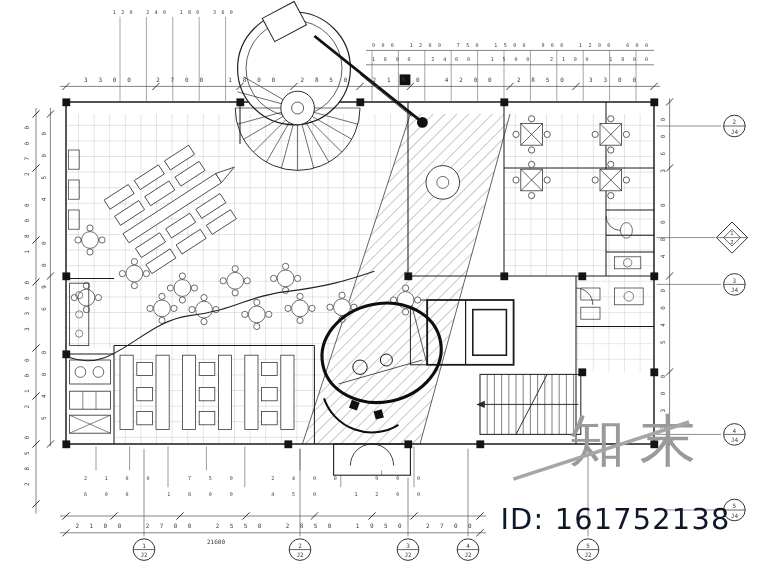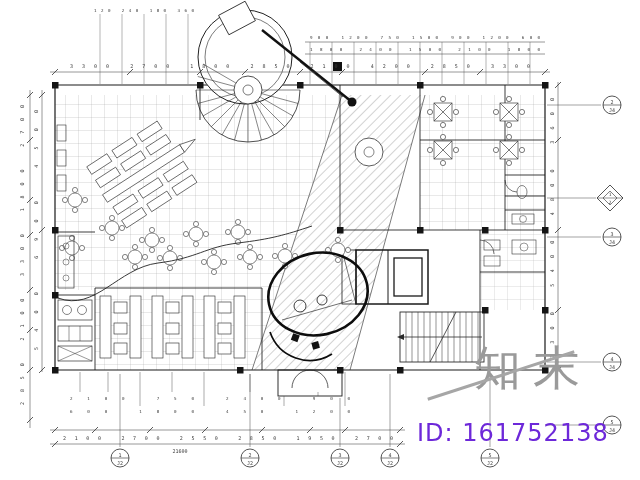--- a/index.html
+++ b/index.html
@@ -4,21 +4,21 @@
 <style>
   html,body{margin:0;padding:0;background:#fff;}
   .stage{position:relative;width:640px;height:480px;background:#ffffff;overflow:hidden;
          font-family:"DejaVu Sans",sans-serif;}
   svg{position:absolute;left:0;top:0;}
   svg text{font-family:"DejaVu Sans Mono","Liberation Mono",monospace;fill:#3a3a3a;}
   .wm-brand{position:absolute;left:444px;top:342px;font-size:47px;line-height:1.1;
             color:#9a9a9a;letter-spacing:12px;z-index:5;margin-left:30px;}
   .wm-line{position:absolute;left:424px;top:374px;width:154px;height:0;
            border-top:3px solid #a6a6a6;transform:rotate(-18deg);z-index:6;}
-  .wm-id{position:absolute;left:417px;top:419px;font-size:24px;color:#6d28d9;
+  .wm-id{position:absolute;left:417px;top:419px;font-size:24px;color:#0f172a;
          letter-spacing:1px;z-index:5;}
 </style>
 </head>
 <body>
 
 <div class="stage">
 <svg width="640" height="480" viewBox="0 0 640 480">
   <defs>
     <pattern id="pTile" width="13" height="13" patternUnits="userSpaceOnUse">
       <path d="M13 0 H0 V13" fill="none" stroke="#9a9a9a" stroke-width="0.45"></path>

